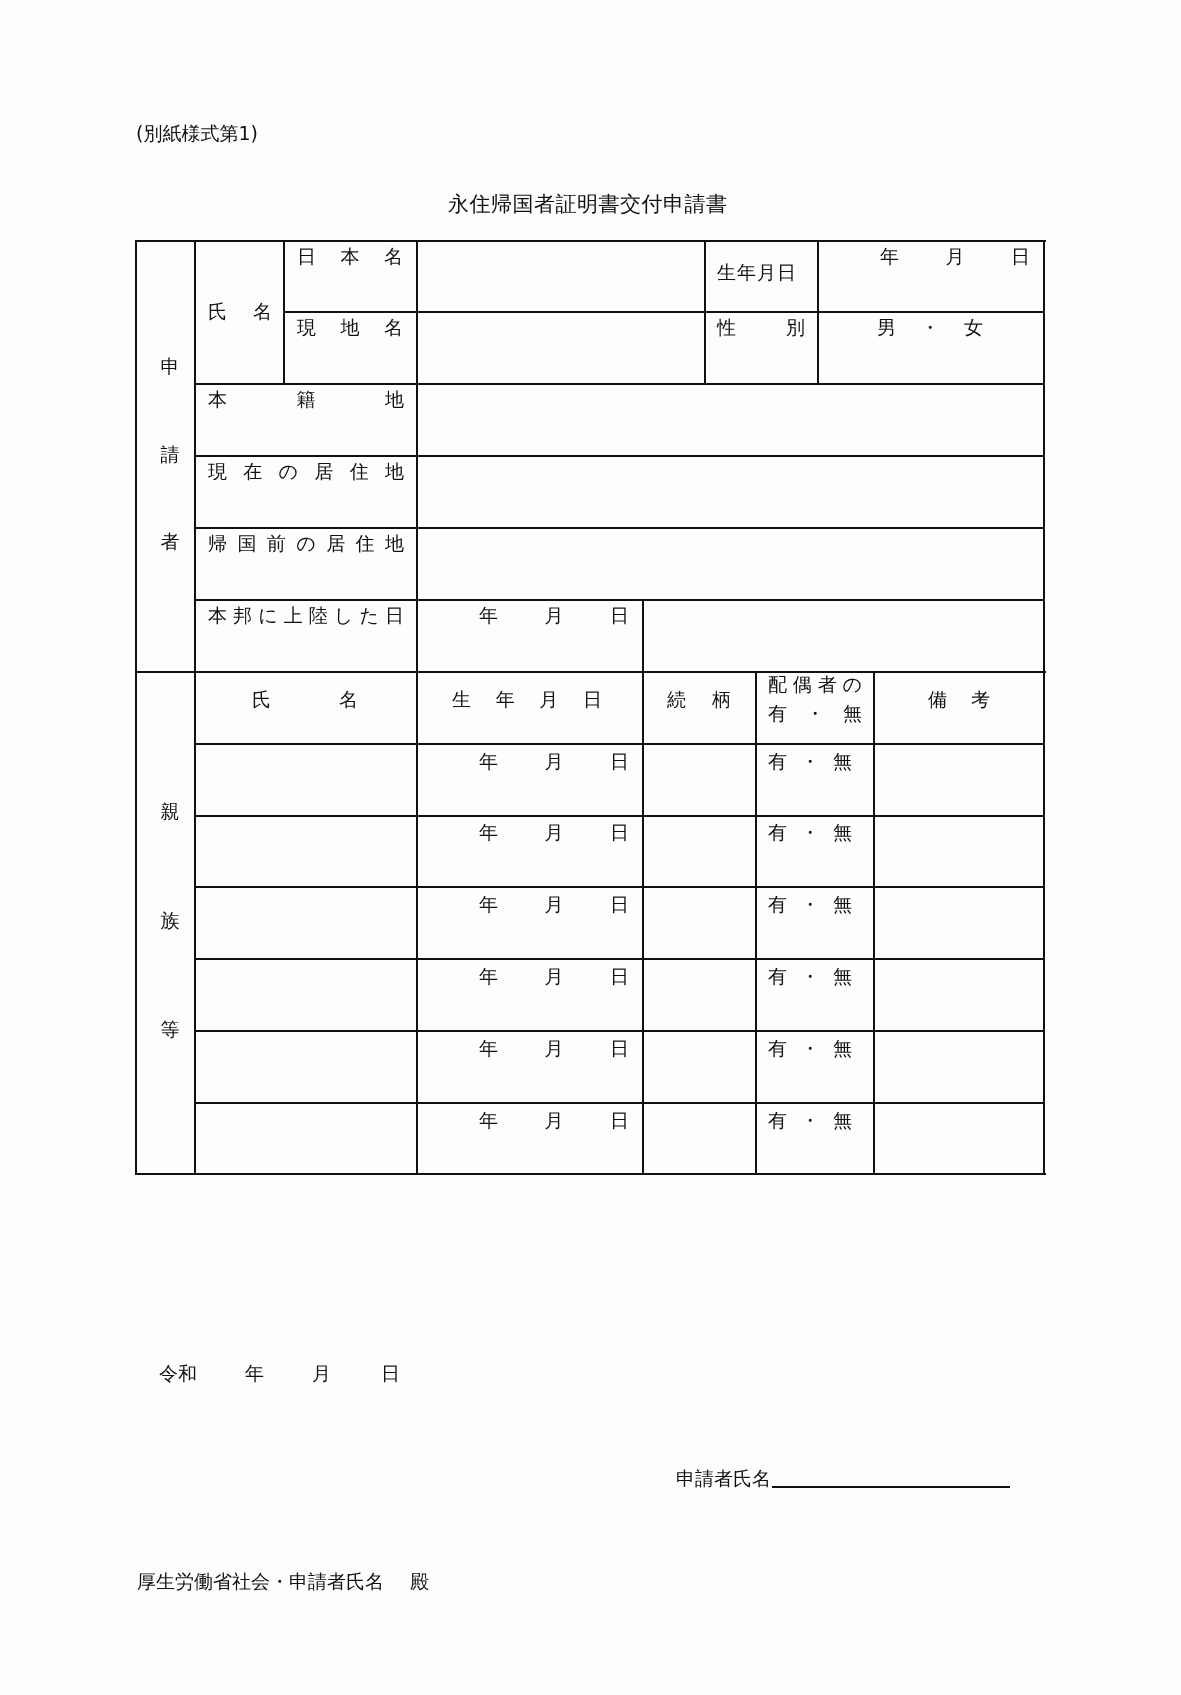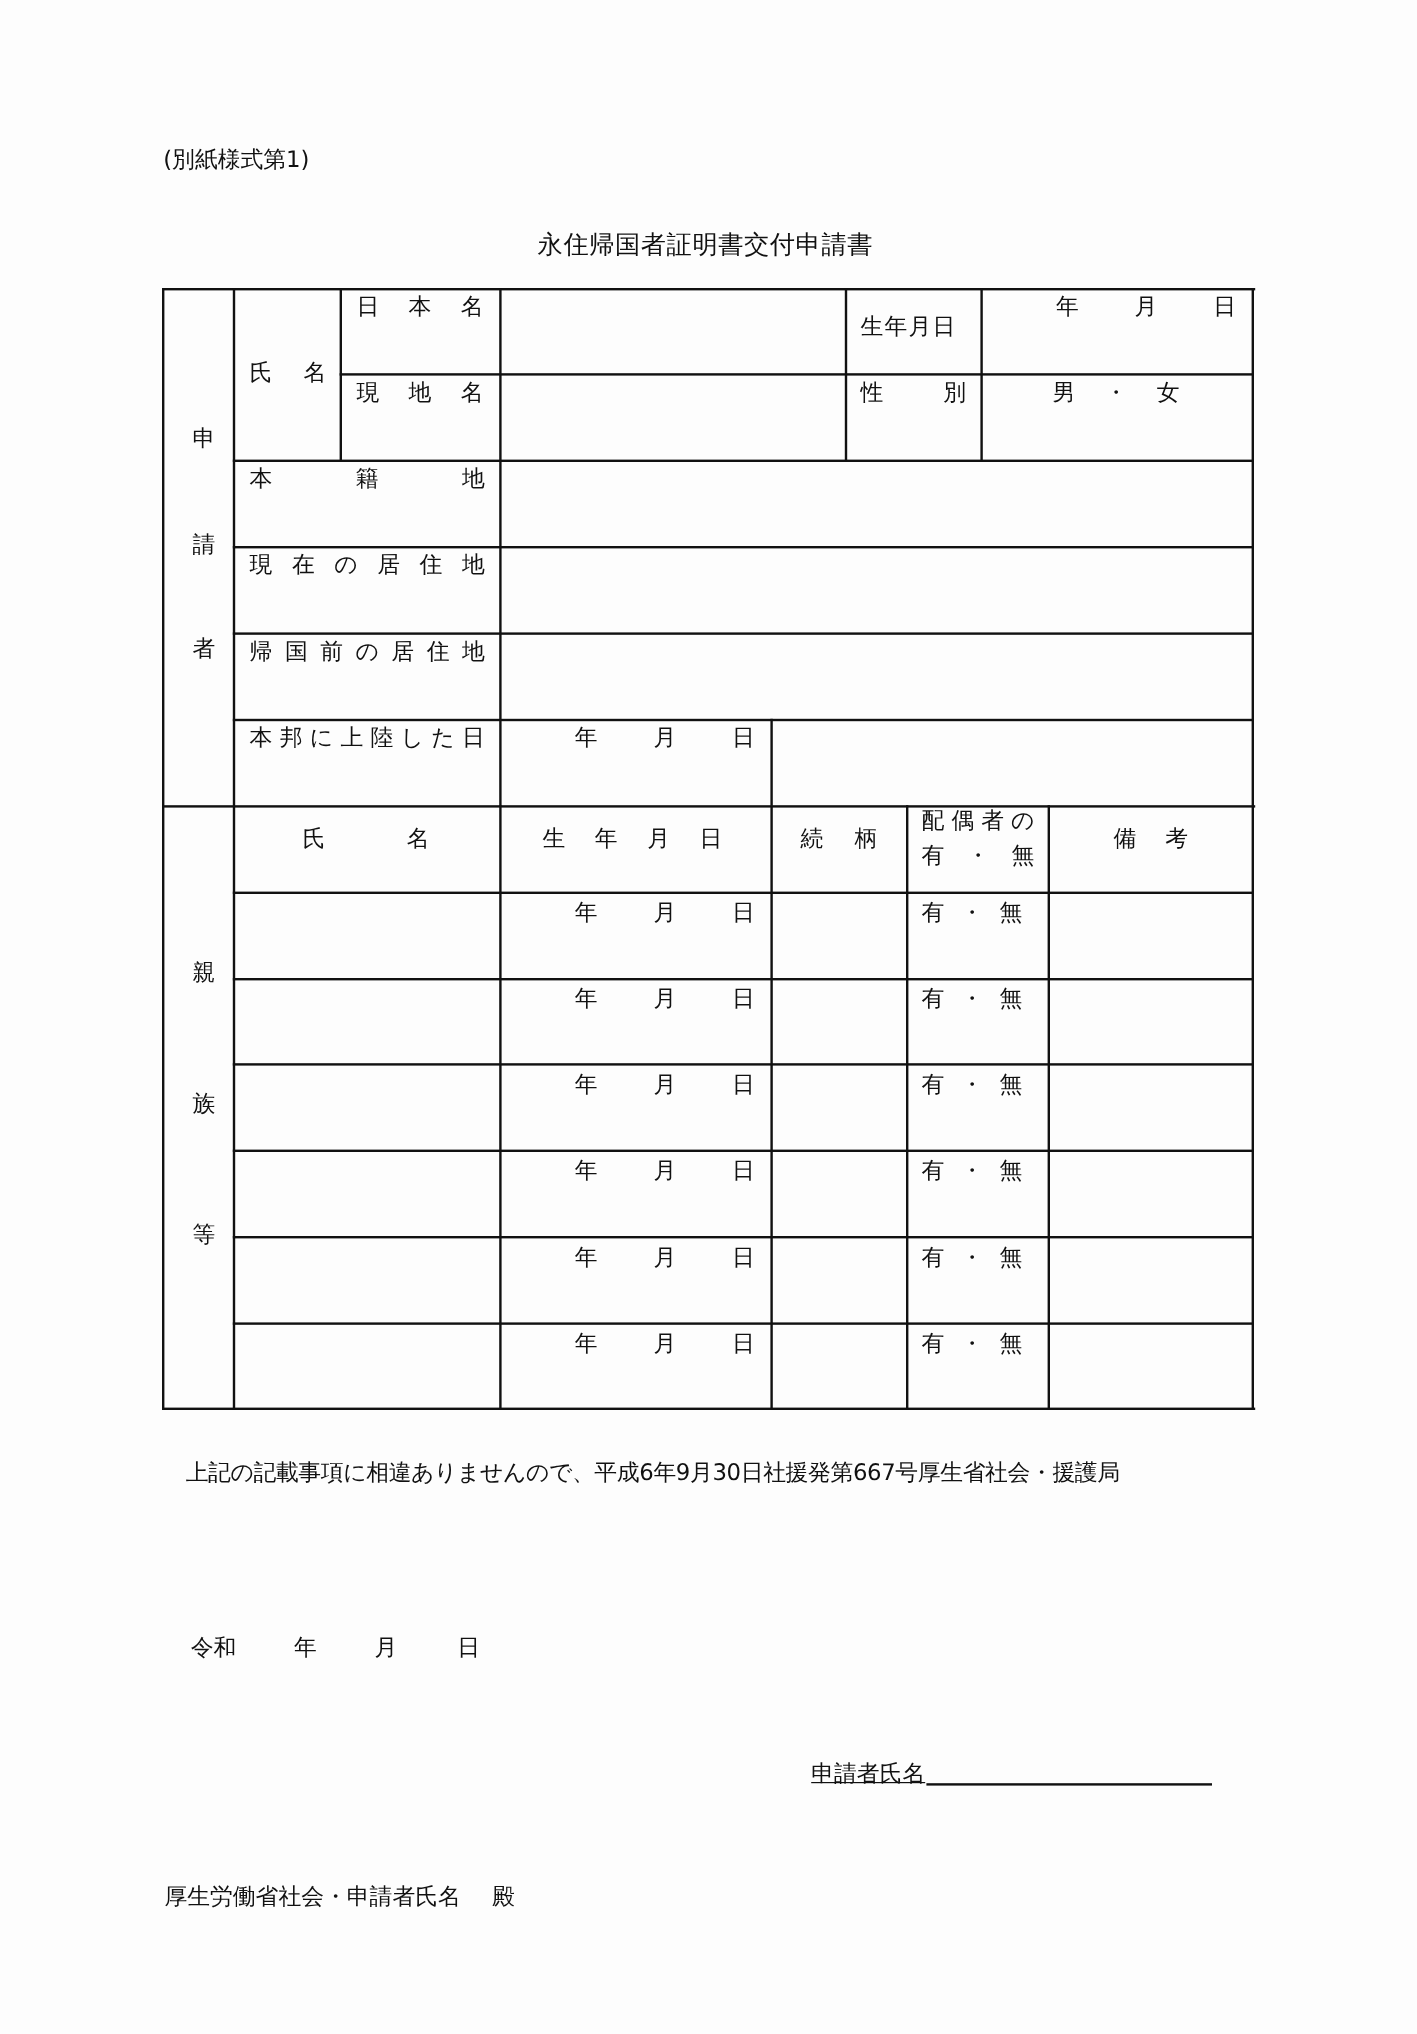--- a/index.html
+++ b/index.html
@@ -264,27 +264,26 @@
   <div class="cell" style="left:644px; top:1104px; width:110px; height:69px;"></div>
   <div class="spread" style="left:768px; top:1111px; width:84px;">
     <span>有</span>
     <span>・</span>
     <span>無</span>
   </div>
   <div class="cell" style="left:875px; top:1104px; width:167px; height:69px;"></div>
 </div>
 
 <div class="para" style="left:136px; top:1210px; width:910px;">
-  <div style="white-space:nowrap; letter-spacing:-0.3px;">　上記の記載事項に相違ありませんので、平成6年9月30日社援発第667号厚生省社会・援護局</div>
 </div>
 
 <div class="abs txt" style="left:159px; top:1348px;">令和</div>
 <div class="abs txt" style="left:245px; top:1348px;">年</div>
 <div class="abs txt" style="left:312px; top:1348px;">月</div>
 <div class="abs txt" style="left:381px; top:1348px;">日</div>
 
-<div class="abs txt" style="left:676px; top:1452px;text-decoration:underline;">
+<div class="abs txt" style="left:676px; top:1452px;">
   <span>申請者氏名</span><span class="sigline"></span>
 </div>
 
 <div class="abs txt" style="left:137px; top:1556px;">
   <span>厚生労働省社会・申請者氏名</span><span style="display:inline-block; width:26px;"></span><span>殿</span>
 </div>
 
 </body></html>

